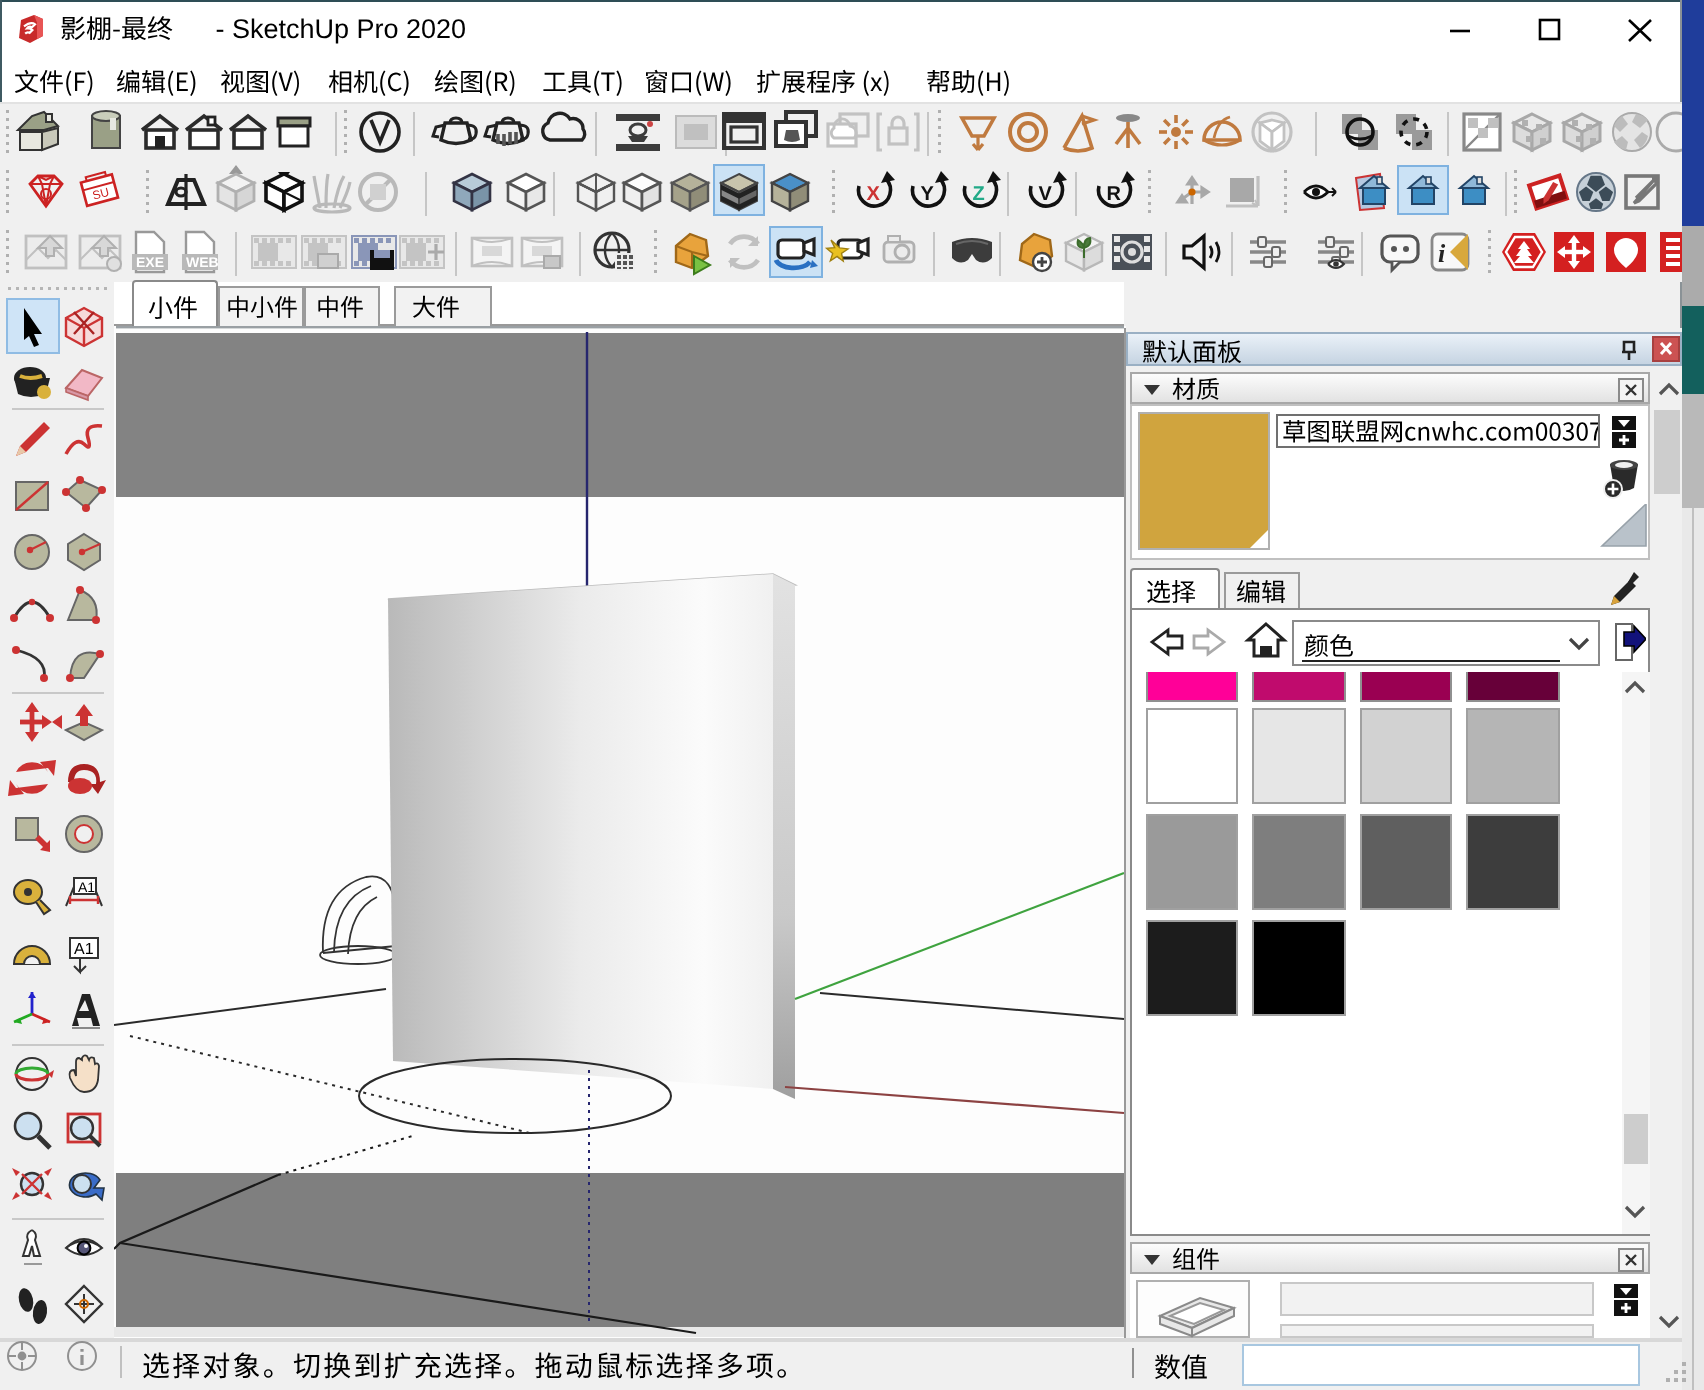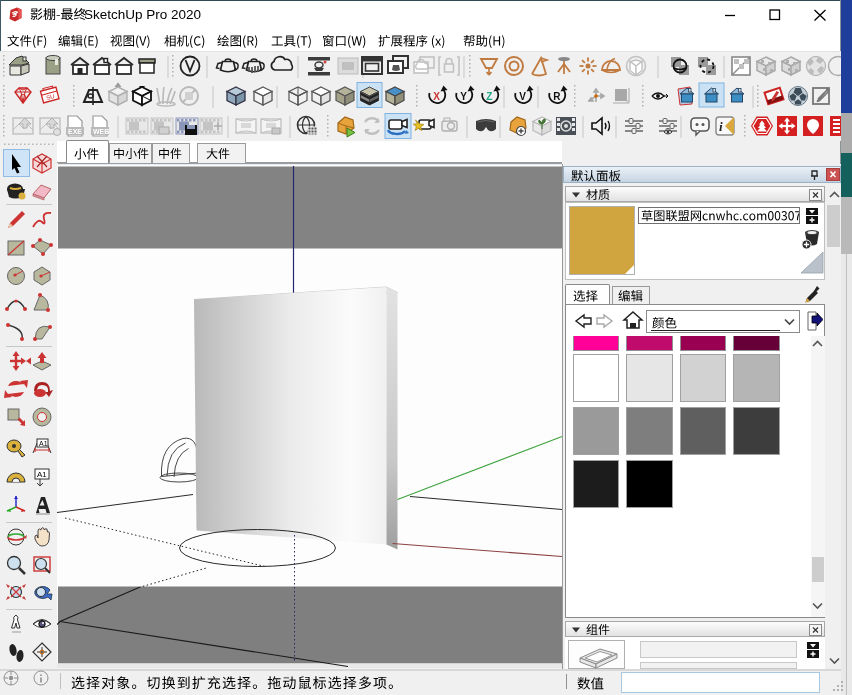--- a/index.html
+++ b/index.html
@@ -18,21 +18,21 @@
 <div style="position:absolute;left:840px;top:0px;width:1px;height:695px;background:#8a9296;"></div>
 <div style="position:absolute;left:0px;top:694px;width:841px;height:1px;background:#8a9296;"></div>
 <svg class="abs" style="left:8px;top:7px" width="15" height="15" viewBox="0 0 15 15">
 <path d="M2.5 3 L9 0.5 L13.5 2.5 L13.5 11 L7 14.5 L1.5 12 Z" fill="#c82a2a"></path>
 <path d="M9 0.5 L13.5 2.5 L13.5 11 L10.5 12.5 L10.5 4.2 Z" fill="#e85555"></path>
 <path d="M4 6.2 Q7.5 3.6 9.5 5.2 L8 6.6 Q6.5 5.8 5.5 7.2 Q7 7 8.2 8 L6.8 9.4 Q5.6 8.8 4.6 9.8" stroke="#fff" stroke-width="1.1" fill="none"></path>
 </svg>
 <div style="position:absolute;left:30px;top:6px;line-height:0"><svg width="58" height="18" viewBox="0 0 58 18" style="overflow:visible">
       <path transform="translate(0,13.0)" d="M10.9 -10.7C10.2 -9.6 8.8 -8.5 7.7 -7.9C7.9 -7.7 8.2 -7.4 8.4 -7.2C9.6 -7.9 11.0 -9.1 11.8 -10.3ZM11.3 -7.1C10.5 -6.0 9.0 -4.9 7.7 -4.2C8.0 -4.0 8.2 -3.7 8.4 -3.5C9.8 -4.3 11.3 -5.5 12.2 -6.8ZM11.6 -3.4C10.7 -1.9 9.0 -0.5 7.3 0.2C7.6 0.4 7.8 0.7 8.0 1.0C9.8 0.1 11.5 -1.4 12.5 -3.0ZM2.4 -3.9H6.2V-2.8H2.4ZM5.4 -1.6C5.9 -0.9 6.4 -0.1 6.6 0.4L7.3 0.0C7.1 -0.5 6.6 -1.3 6.1 -1.9ZM2.3 -8.4H6.3V-7.6H2.3ZM2.3 -9.8H6.3V-9.0H2.3ZM1.4 -10.5V-6.9H7.3V-10.5ZM2.0 -1.9C1.7 -1.2 1.2 -0.5 0.7 0.0C0.9 0.1 1.3 0.4 1.4 0.5C1.9 0.0 2.5 -0.8 2.8 -1.6ZM3.5 -6.7C3.6 -6.5 3.7 -6.3 3.8 -6.1H0.8V-5.3H7.7V-6.1H4.8C4.7 -6.4 4.6 -6.7 4.4 -6.9ZM1.5 -4.6V-2.1H3.8V0.0C3.8 0.1 3.8 0.2 3.6 0.2C3.5 0.2 3.0 0.2 2.5 0.2C2.6 0.4 2.8 0.7 2.8 1.0C3.5 1.0 4.0 1.0 4.3 0.8C4.7 0.7 4.8 0.5 4.8 0.0V-2.1H7.1V-4.6Z M20.0 -9.5V-7.4H18.5V-9.5ZM17.7 -10.3V-5.8C17.7 -3.8 17.6 -1.3 16.4 0.5C16.6 0.6 16.9 0.9 17.0 1.1C17.9 -0.2 18.3 -1.9 18.4 -3.4H20.0V-0.0C20.0 0.1 20.0 0.2 19.8 0.2C19.7 0.2 19.2 0.2 18.7 0.2C18.8 0.4 18.9 0.8 19.0 1.0C19.7 1.0 20.1 1.0 20.4 0.9C20.7 0.7 20.8 0.4 20.8 -0.0V-10.3ZM20.0 -6.6V-4.3H18.5C18.5 -4.8 18.5 -5.3 18.5 -5.8V-6.6ZM24.2 -9.5V-7.4H22.6V-9.5ZM21.7 -10.3V-4.9C21.7 -3.2 21.7 -1.1 20.9 0.4C21.0 0.5 21.4 0.9 21.5 1.1C22.2 -0.2 22.4 -1.9 22.5 -3.4H24.2V-0.0C24.2 0.1 24.1 0.2 24.0 0.2C23.9 0.2 23.4 0.2 22.8 0.2C22.9 0.4 23.1 0.8 23.1 1.0C23.9 1.0 24.3 1.0 24.6 0.9C24.9 0.7 25.1 0.4 25.1 -0.0V-10.3ZM24.2 -6.6V-4.3H22.6V-4.9V-6.6ZM15.1 -10.9V-8.4H13.6V-7.5H15.1C14.8 -5.7 14.1 -3.7 13.4 -2.6C13.6 -2.3 13.8 -1.9 13.9 -1.6C14.3 -2.4 14.8 -3.7 15.1 -5.0V1.0H16.0V-5.6C16.3 -5.0 16.6 -4.3 16.7 -3.9L17.3 -4.6C17.1 -5.0 16.3 -6.5 16.0 -7.0V-7.5H17.3V-8.4H16.0V-10.9Z M26.6 -3.2H29.9V-4.1H26.6Z M33.7 -8.3H40.3V-7.3H33.7ZM33.7 -9.8H40.3V-8.9H33.7ZM32.8 -10.5V-6.6H41.3V-10.5ZM35.7 -5.1V-4.2H33.3V-5.1ZM31.1 -0.6 31.2 0.3 35.7 -0.2V1.0H36.6V-0.3L37.3 -0.4V-1.2L36.6 -1.1V-5.1H42.8V-5.9H31.1V-5.1H32.4V-0.7ZM37.1 -4.3V-3.5H37.9L37.6 -3.4C38.0 -2.5 38.5 -1.6 39.2 -0.9C38.5 -0.4 37.7 0.0 36.9 0.3C37.1 0.5 37.3 0.8 37.4 1.0C38.3 0.7 39.1 0.2 39.9 -0.3C40.6 0.3 41.5 0.7 42.5 1.0C42.6 0.8 42.8 0.4 43.0 0.2C42.1 0.0 41.2 -0.4 40.5 -0.9C41.4 -1.8 42.1 -2.8 42.5 -4.1L41.9 -4.3L41.7 -4.3ZM38.5 -3.5H41.3C41.0 -2.7 40.5 -2.0 39.9 -1.5C39.3 -2.0 38.8 -2.7 38.5 -3.5ZM35.7 -3.5V-2.6H33.3V-3.5ZM35.7 -1.8V-1.0L33.3 -0.8V-1.8Z M44.0 -0.7 44.1 0.3C45.4 0.0 47.1 -0.3 48.7 -0.7L48.6 -1.5C46.9 -1.2 45.1 -0.9 44.0 -0.7ZM50.9 -3.4C51.8 -3.1 53.0 -2.4 53.6 -2.0L54.2 -2.7C53.5 -3.1 52.4 -3.7 51.4 -4.1ZM49.4 -1.0C51.2 -0.5 53.4 0.3 54.5 1.0L55.1 0.2C53.9 -0.4 51.7 -1.3 50.0 -1.7ZM51.1 -10.9C50.6 -9.8 49.7 -8.3 48.3 -7.3L48.6 -7.6L47.8 -8.1C47.5 -7.7 47.2 -7.2 46.9 -6.7L45.3 -6.6C46.0 -7.7 46.8 -9.1 47.4 -10.6L46.5 -10.9C45.9 -9.4 45.0 -7.7 44.7 -7.3C44.4 -6.8 44.2 -6.5 43.9 -6.4C44.0 -6.2 44.2 -5.7 44.2 -5.5C44.4 -5.6 44.7 -5.7 46.4 -5.9C45.8 -5.0 45.3 -4.4 45.0 -4.1C44.6 -3.7 44.3 -3.3 44.0 -3.3C44.1 -3.0 44.3 -2.6 44.3 -2.4C44.6 -2.5 45.1 -2.6 48.4 -3.2C48.4 -3.4 48.4 -3.7 48.4 -4.0L45.7 -3.6C46.6 -4.7 47.5 -5.9 48.3 -7.2C48.5 -7.1 48.9 -6.8 49.0 -6.6C49.5 -7.0 50.0 -7.4 50.3 -7.9C50.7 -7.3 51.2 -6.7 51.7 -6.1C50.7 -5.3 49.6 -4.7 48.5 -4.3C48.7 -4.1 49.0 -3.7 49.1 -3.5C50.2 -4.0 51.4 -4.6 52.4 -5.5C53.3 -4.6 54.4 -3.9 55.6 -3.5C55.7 -3.7 56.0 -4.1 56.2 -4.3C55.1 -4.7 54.0 -5.3 53.1 -6.1C53.9 -7.0 54.7 -8.0 55.2 -9.2L54.6 -9.6L54.4 -9.6H51.5C51.7 -10.0 51.9 -10.4 52.1 -10.8ZM50.9 -8.7H53.9C53.5 -8.0 53.0 -7.3 52.4 -6.7C51.8 -7.3 51.3 -8.0 50.9 -8.6Z" fill="#000"></path>
     </svg></div>
-<div style="position:absolute;left:72px;top:6.5px;font-family:'Liberation Sans',sans-serif;font-size:13.5px;color:#000;font-weight:400;white-space:pre;line-height:1.2"> - SketchUp Pro 2020</div>
+<div style="position:absolute;left:104px;top:6.5px;font-family:'Liberation Sans',sans-serif;font-size:13.5px;color:#000;font-weight:400;white-space:pre;line-height:1.2"> - SketchUp Pro 2020</div>
 <svg class="abs" style="left:700px;top:0" width="141" height="28" viewBox="0 0 141 28">
 <path d="M25 15.5 h10" stroke="#000" stroke-width="1.3"></path>
 <rect x="70" y="10" width="9.5" height="9.5" stroke="#000" stroke-width="1.3" fill="none"></rect>
 <path d="M114.5 10 l11 10.5 M125.5 10 l-11 10.5" stroke="#000" stroke-width="1.3"></path>
 </svg>
 <div style="position:absolute;left:7px;top:32.5px;line-height:0"><svg width="42" height="17" viewBox="0 0 42 17" style="overflow:visible">
       <path transform="translate(0,12.5)" d="M5.3 -10.3C5.7 -9.7 6.1 -8.8 6.2 -8.3L7.2 -8.7C7.1 -9.2 6.6 -10.0 6.3 -10.6ZM0.6 -8.3V-7.4H2.6C3.3 -5.5 4.3 -3.8 5.6 -2.5C4.2 -1.4 2.5 -0.5 0.5 0.1C0.6 0.3 0.9 0.8 1.0 1.0C3.1 0.3 4.9 -0.6 6.3 -1.8C7.7 -0.6 9.4 0.4 11.4 0.9C11.6 0.7 11.9 0.2 12.1 0.1C10.1 -0.5 8.4 -1.3 7.0 -2.5C8.3 -3.8 9.2 -5.4 10.0 -7.4H11.9V-8.3ZM6.3 -3.2C5.1 -4.4 4.2 -5.8 3.6 -7.4H8.9C8.3 -5.7 7.4 -4.3 6.3 -3.2Z M16.5 -4.3V-3.4H20.1V1.0H21.0V-3.4H24.4V-4.3H21.0V-7.0H23.9V-7.9H21.0V-10.4H20.1V-7.9H18.4C18.5 -8.5 18.7 -9.1 18.8 -9.7L17.9 -9.9C17.6 -8.2 17.1 -6.6 16.4 -5.6C16.6 -5.5 17.0 -5.2 17.2 -5.1C17.5 -5.6 17.8 -6.3 18.1 -7.0H20.1V-4.3ZM15.8 -10.5C15.2 -8.6 14.1 -6.7 12.9 -5.5C13.1 -5.2 13.3 -4.8 13.4 -4.5C13.8 -5.0 14.2 -5.5 14.6 -6.0V1.0H15.5V-7.5C16.0 -8.3 16.4 -9.3 16.7 -10.2Z M28.0 2.5 28.7 2.1C27.6 0.4 27.1 -1.8 27.1 -3.9C27.1 -6.0 27.6 -8.1 28.7 -9.9L28.0 -10.2C26.8 -8.3 26.1 -6.3 26.1 -3.9C26.1 -1.4 26.8 0.6 28.0 2.5Z M30.5 0.0H31.6V-4.1H35.1V-5.1H31.6V-8.2H35.8V-9.2H30.5Z M37.4 2.5C38.5 0.6 39.2 -1.4 39.2 -3.9C39.2 -6.3 38.5 -8.3 37.4 -10.2L36.6 -9.9C37.7 -8.1 38.3 -6.0 38.3 -3.9C38.3 -1.8 37.7 0.4 36.6 2.1Z" fill="#000"></path>
     </svg></div>
 <div style="position:absolute;left:58px;top:32.5px;line-height:0"><svg width="42" height="17" viewBox="0 0 42 17" style="overflow:visible">
       <path transform="translate(0,12.5)" d="M0.5 -0.7 0.7 0.2C1.8 -0.2 3.1 -0.8 4.3 -1.3L4.2 -2.0C2.8 -1.5 1.4 -1.0 0.5 -0.7ZM0.8 -5.3C0.9 -5.4 1.2 -5.4 2.6 -5.6C2.1 -4.8 1.7 -4.2 1.5 -4.0C1.1 -3.5 0.8 -3.2 0.6 -3.1C0.7 -2.9 0.8 -2.5 0.9 -2.3C1.1 -2.4 1.5 -2.6 4.2 -3.2C4.2 -3.4 4.2 -3.7 4.2 -4.0L2.1 -3.5C3.0 -4.7 3.8 -6.1 4.5 -7.5L3.8 -7.9C3.6 -7.4 3.3 -6.9 3.1 -6.5L1.7 -6.3C2.4 -7.4 3.1 -8.8 3.6 -10.2L2.7 -10.5C2.2 -9.0 1.4 -7.3 1.1 -6.9C0.9 -6.5 0.7 -6.2 0.5 -6.1C0.6 -5.9 0.7 -5.5 0.8 -5.3ZM7.8 -4.4V-2.5H6.8V-4.4ZM8.4 -4.4H9.3V-2.5H8.4ZM6.0 -5.2V0.9H6.8V-1.8H7.8V0.6H8.4V-1.8H9.3V0.6H10.0V-1.8H10.9V0.1C10.9 0.2 10.9 0.2 10.8 0.2C10.7 0.2 10.5 0.2 10.2 0.2C10.3 0.4 10.4 0.7 10.4 0.9C10.8 0.9 11.1 0.9 11.4 0.8C11.6 0.7 11.6 0.4 11.6 0.1V-5.2L10.9 -5.2ZM10.0 -4.4H10.9V-2.5H10.0ZM7.6 -10.3C7.8 -10.0 8.0 -9.5 8.1 -9.2H5.2V-6.4C5.2 -4.5 5.1 -1.7 3.9 0.3C4.1 0.4 4.5 0.6 4.7 0.8C5.8 -1.2 6.0 -4.2 6.0 -6.2H11.5V-9.2H9.1C9.0 -9.6 8.7 -10.1 8.4 -10.6ZM6.0 -8.3H10.6V-7.0H6.0Z M19.4 -9.4H22.7V-8.1H19.4ZM18.5 -10.1V-7.4H23.6V-10.1ZM13.5 -4.2C13.6 -4.2 14.0 -4.3 14.4 -4.3H15.6V-2.5L13.0 -2.1L13.2 -1.2L15.6 -1.7V1.0H16.4V-1.8L17.8 -2.1L17.8 -2.9L16.4 -2.7V-4.3H17.6V-5.2H16.4V-7.1H15.6V-5.2H14.3C14.7 -6.0 15.1 -7.1 15.3 -8.1H17.6V-9.0H15.6C15.7 -9.5 15.8 -9.9 15.9 -10.3L14.9 -10.5C14.9 -10.0 14.8 -9.5 14.7 -9.0H13.1V-8.1H14.5C14.2 -7.1 13.9 -6.3 13.8 -6.0C13.6 -5.4 13.4 -5.0 13.2 -5.0C13.3 -4.8 13.5 -4.3 13.5 -4.2ZM22.7 -5.9V-4.8H19.5V-5.9ZM17.5 -1.0 17.6 -0.1 22.7 -0.5V1.0H23.6V-0.6L24.5 -0.7L24.5 -1.4L23.6 -1.4V-5.9H24.4V-6.7H17.8V-5.9H18.6V-1.0ZM22.7 -4.1V-3.0H19.5V-4.1ZM22.7 -2.3V-1.3L19.5 -1.1V-2.3Z M28.0 2.5 28.7 2.1C27.6 0.4 27.1 -1.8 27.1 -3.9C27.1 -6.0 27.6 -8.1 28.7 -9.9L28.0 -10.2C26.8 -8.3 26.1 -6.3 26.1 -3.9C26.1 -1.4 26.8 0.6 28.0 2.5Z M30.5 0.0H35.9V-1.0H31.6V-4.3H35.1V-5.3H31.6V-8.2H35.8V-9.2H30.5Z M37.8 2.5C39.0 0.6 39.7 -1.4 39.7 -3.9C39.7 -6.3 39.0 -8.3 37.8 -10.2L37.1 -9.9C38.2 -8.1 38.7 -6.0 38.7 -3.9C38.7 -1.8 38.2 0.4 37.1 2.1Z" fill="#000"></path>

